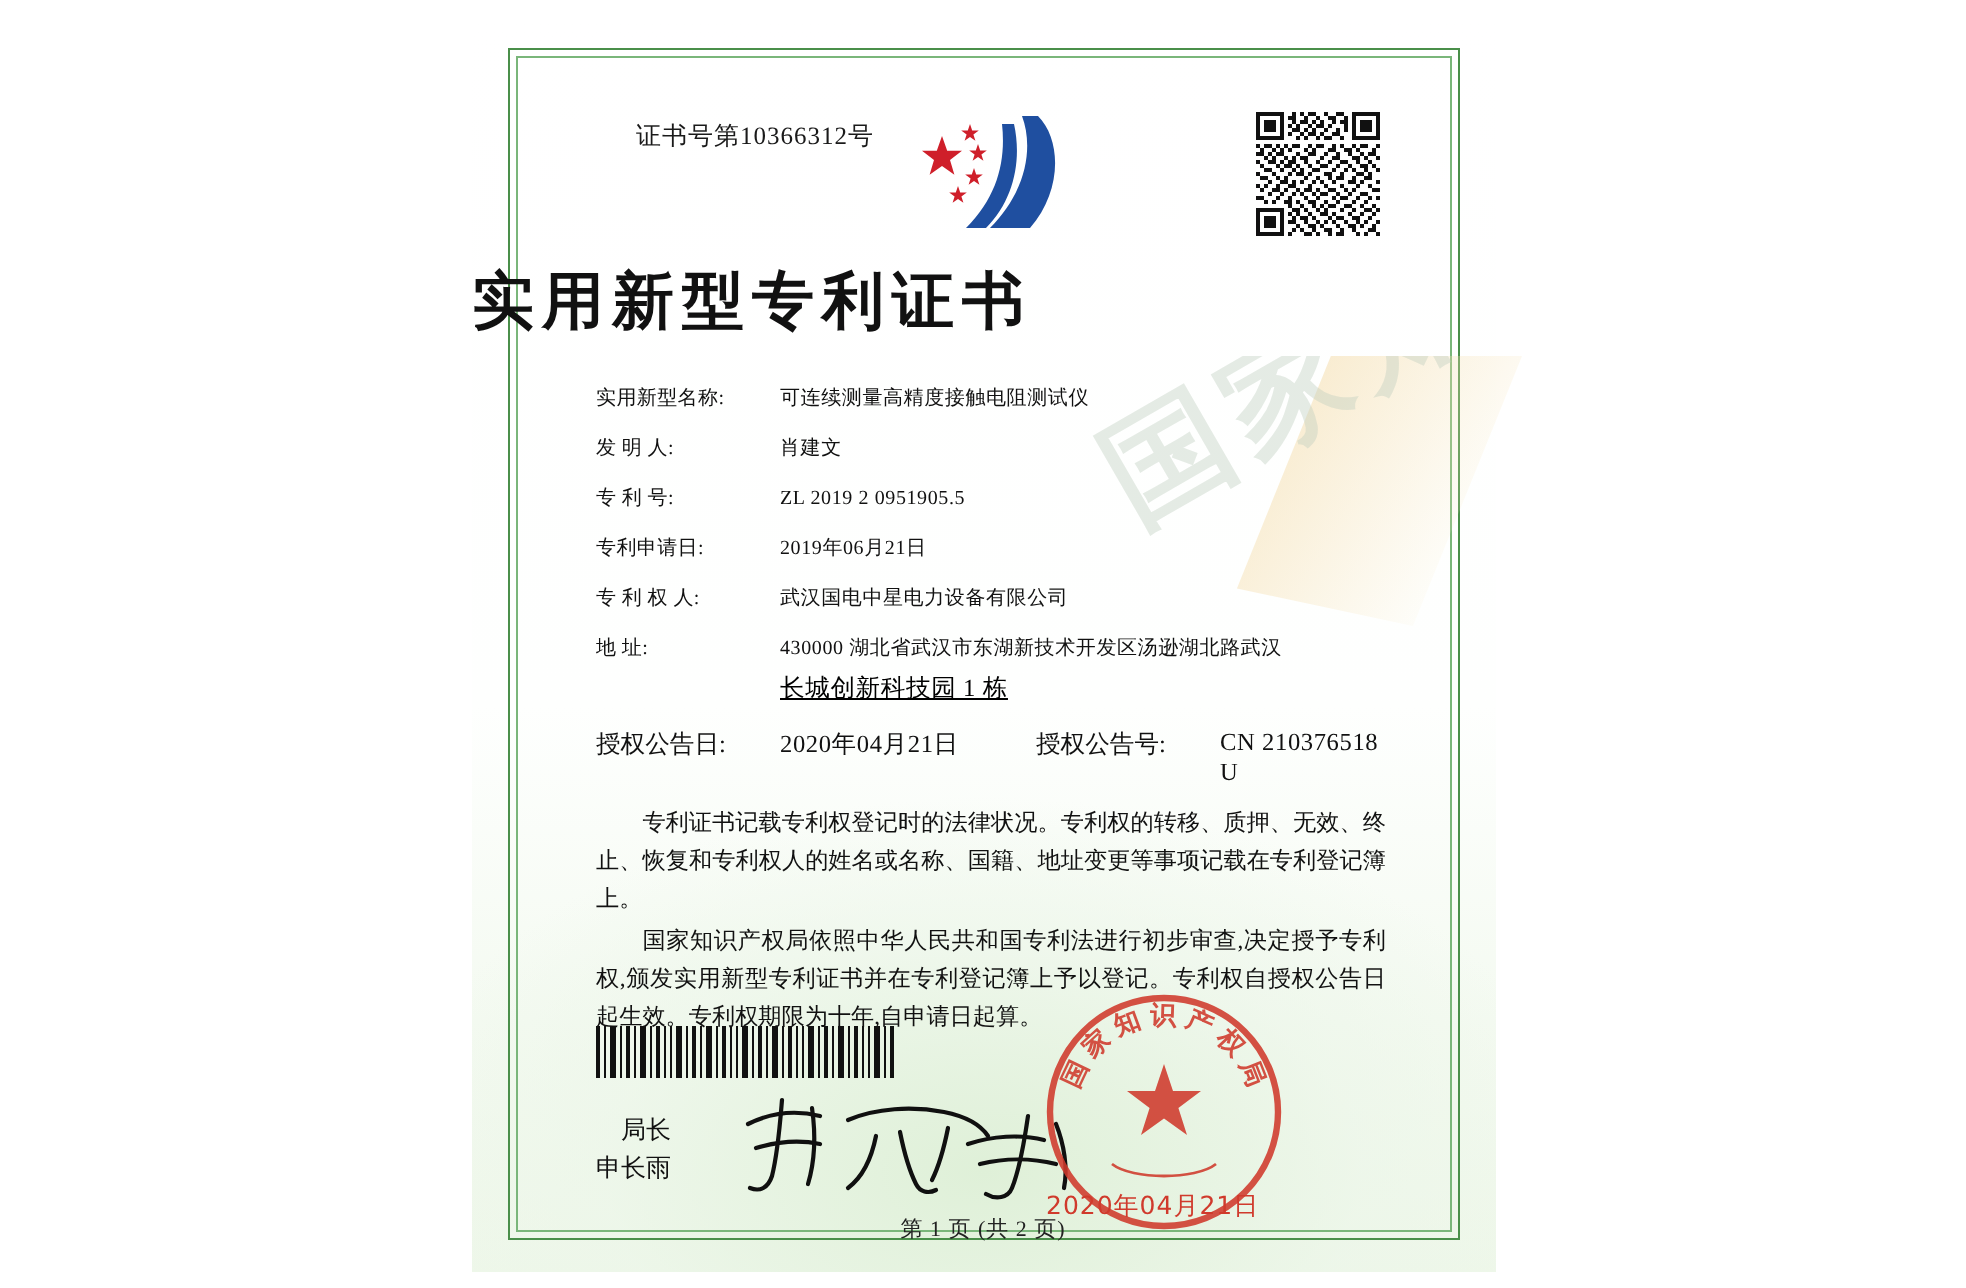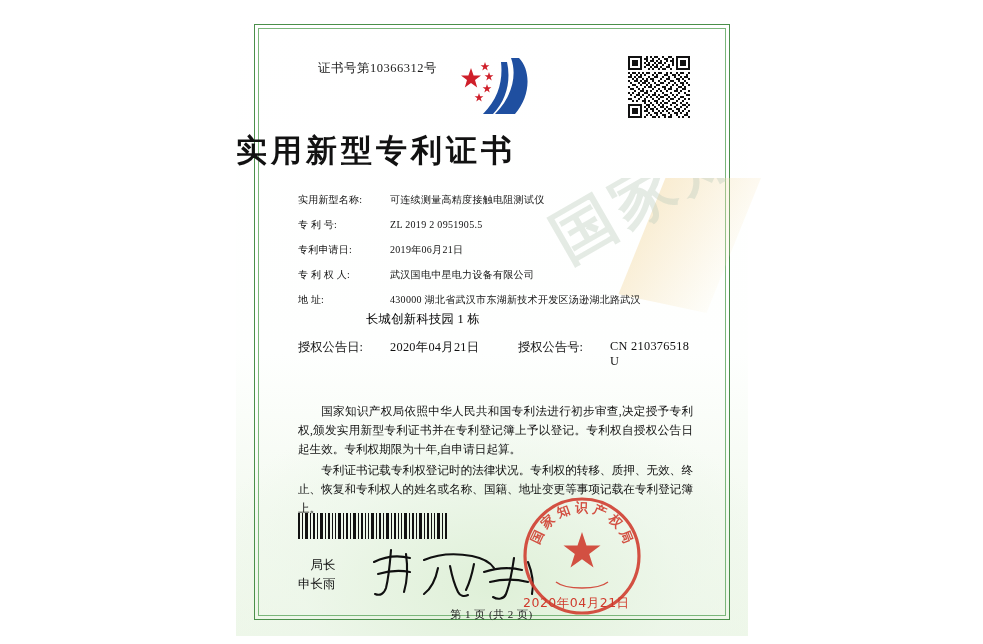--- a/index.html
+++ b/index.html
@@ -165,25 +165,26 @@
   .half-label2 {
     flex: 0 0 auto;
     width: 92px;
     white-space: nowrap;
   }
   .half-value2 {
     flex: 1 1 auto;
     letter-spacing: 0.3px;
   }
   .addr-second {
-    margin-left: 68px;
+    margin-left: 92px;
     font-size: 12.3px;
     margin-top: -7px;
     margin-bottom: 10.5px;
     letter-spacing: 0.3px;
+    text-decoration: underline;
   }
   
   .paras {
     position: absolute;
     left: 62px;
     right: 55px;
     top: 395px;
     font-size: 11.6px;
     line-height: 1.62;
     color: #111111;
@@ -541,20 +542,24 @@
     </div>
 
     <div class="title">实用新型专利证书</div>
 
     <div class="fields">
       <div class="frow">
         <span class="flabel">实用新型名称:</span>
         <span class="fvalue">可连续测量高精度接触电阻测试仪</span>
       </div>
       <div class="frow">
+        <span class="flabel">发 明 人:</span>
+        <span class="fvalue">肖建文</span>
+      </div>
+      <div class="frow">
         <span class="flabel">专 利 号:</span>
         <span class="fvalue">ZL 2019 2 0951905.5</span>
       </div>
       <div class="frow">
         <span class="flabel">专利申请日:</span>
         <span class="fvalue">2019年06月21日</span>
       </div>
       <div class="frow">
         <span class="flabel">专 利 权 人:</span>
         <span class="fvalue">武汉国电中星电力设备有限公司</span>
@@ -566,22 +571,22 @@
       <div class="addr-second">长城创新科技园 1 栋</div>
       <div class="frow-split">
         <span class="half-label">授权公告日:</span>
         <span class="half-value">2020年04月21日</span>
         <span class="half-label2">授权公告号:</span>
         <span class="half-value2">CN 210376518 U</span>
       </div>
     </div>
 
     <div class="paras">
+      <div class="para">专利证书记载专利权登记时的法律状况。专利权的转移、质押、无效、终止、恢复和专利权人的姓名或名称、国籍、地址变更等事项记载在专利登记簿上。</div>
       <div class="para">国家知识产权局依照中华人民共和国专利法进行初步审查,决定授予专利权,颁发实用新型专利证书并在专利登记簿上予以登记。专利权自授权公告日起生效。专利权期限为十年,自申请日起算。</div>
-      <div class="para">专利证书记载专利权登记时的法律状况。专利权的转移、质押、无效、终止、恢复和专利权人的姓名或名称、国籍、地址变更等事项记载在专利登记簿上。</div>
     </div>
 
     <div class="barcode">
       <svg width="150" height="26" viewBox="0 0 150 26" shape-rendering="crispEdges">
         <rect width="150" height="26" fill="#ffffff" opacity="0"></rect>
         <g fill="#111111">
           <rect x="0" y="0" width="2" height="26"></rect>
             <rect x="4" y="0" width="1" height="26"></rect>
             <rect x="7" y="0" width="3" height="26"></rect>
           <rect x="12" y="0" width="1" height="26"></rect>

